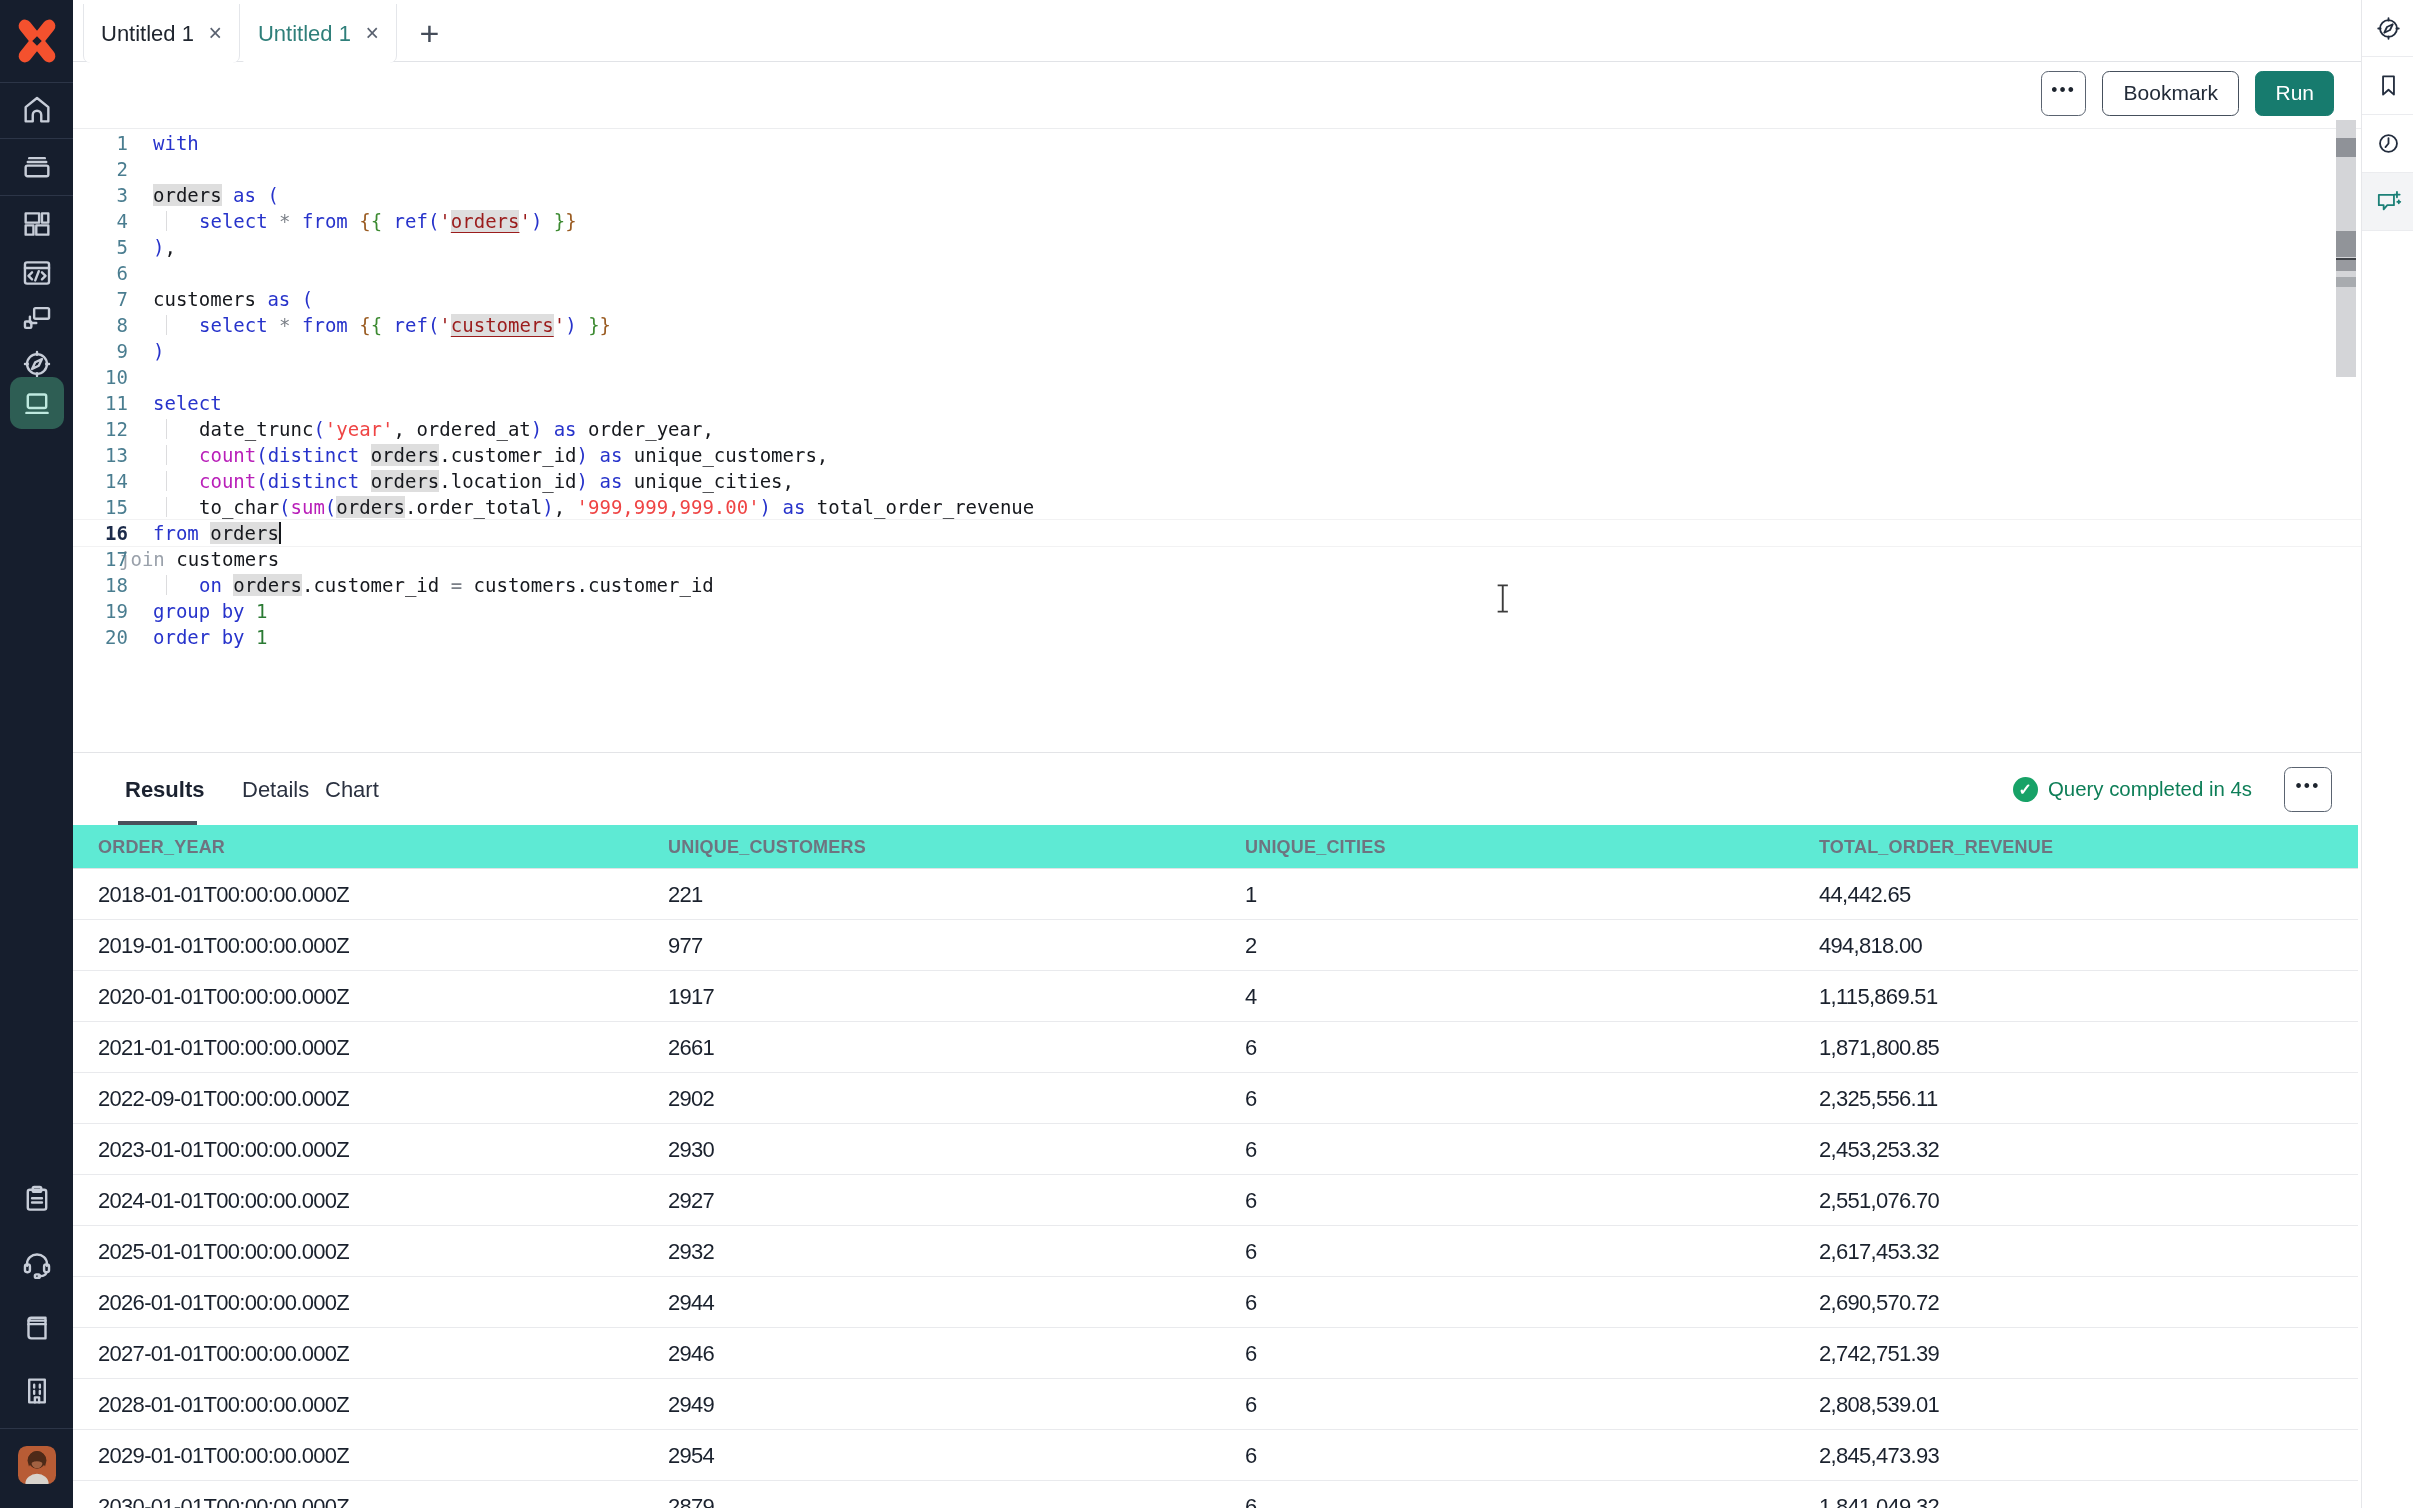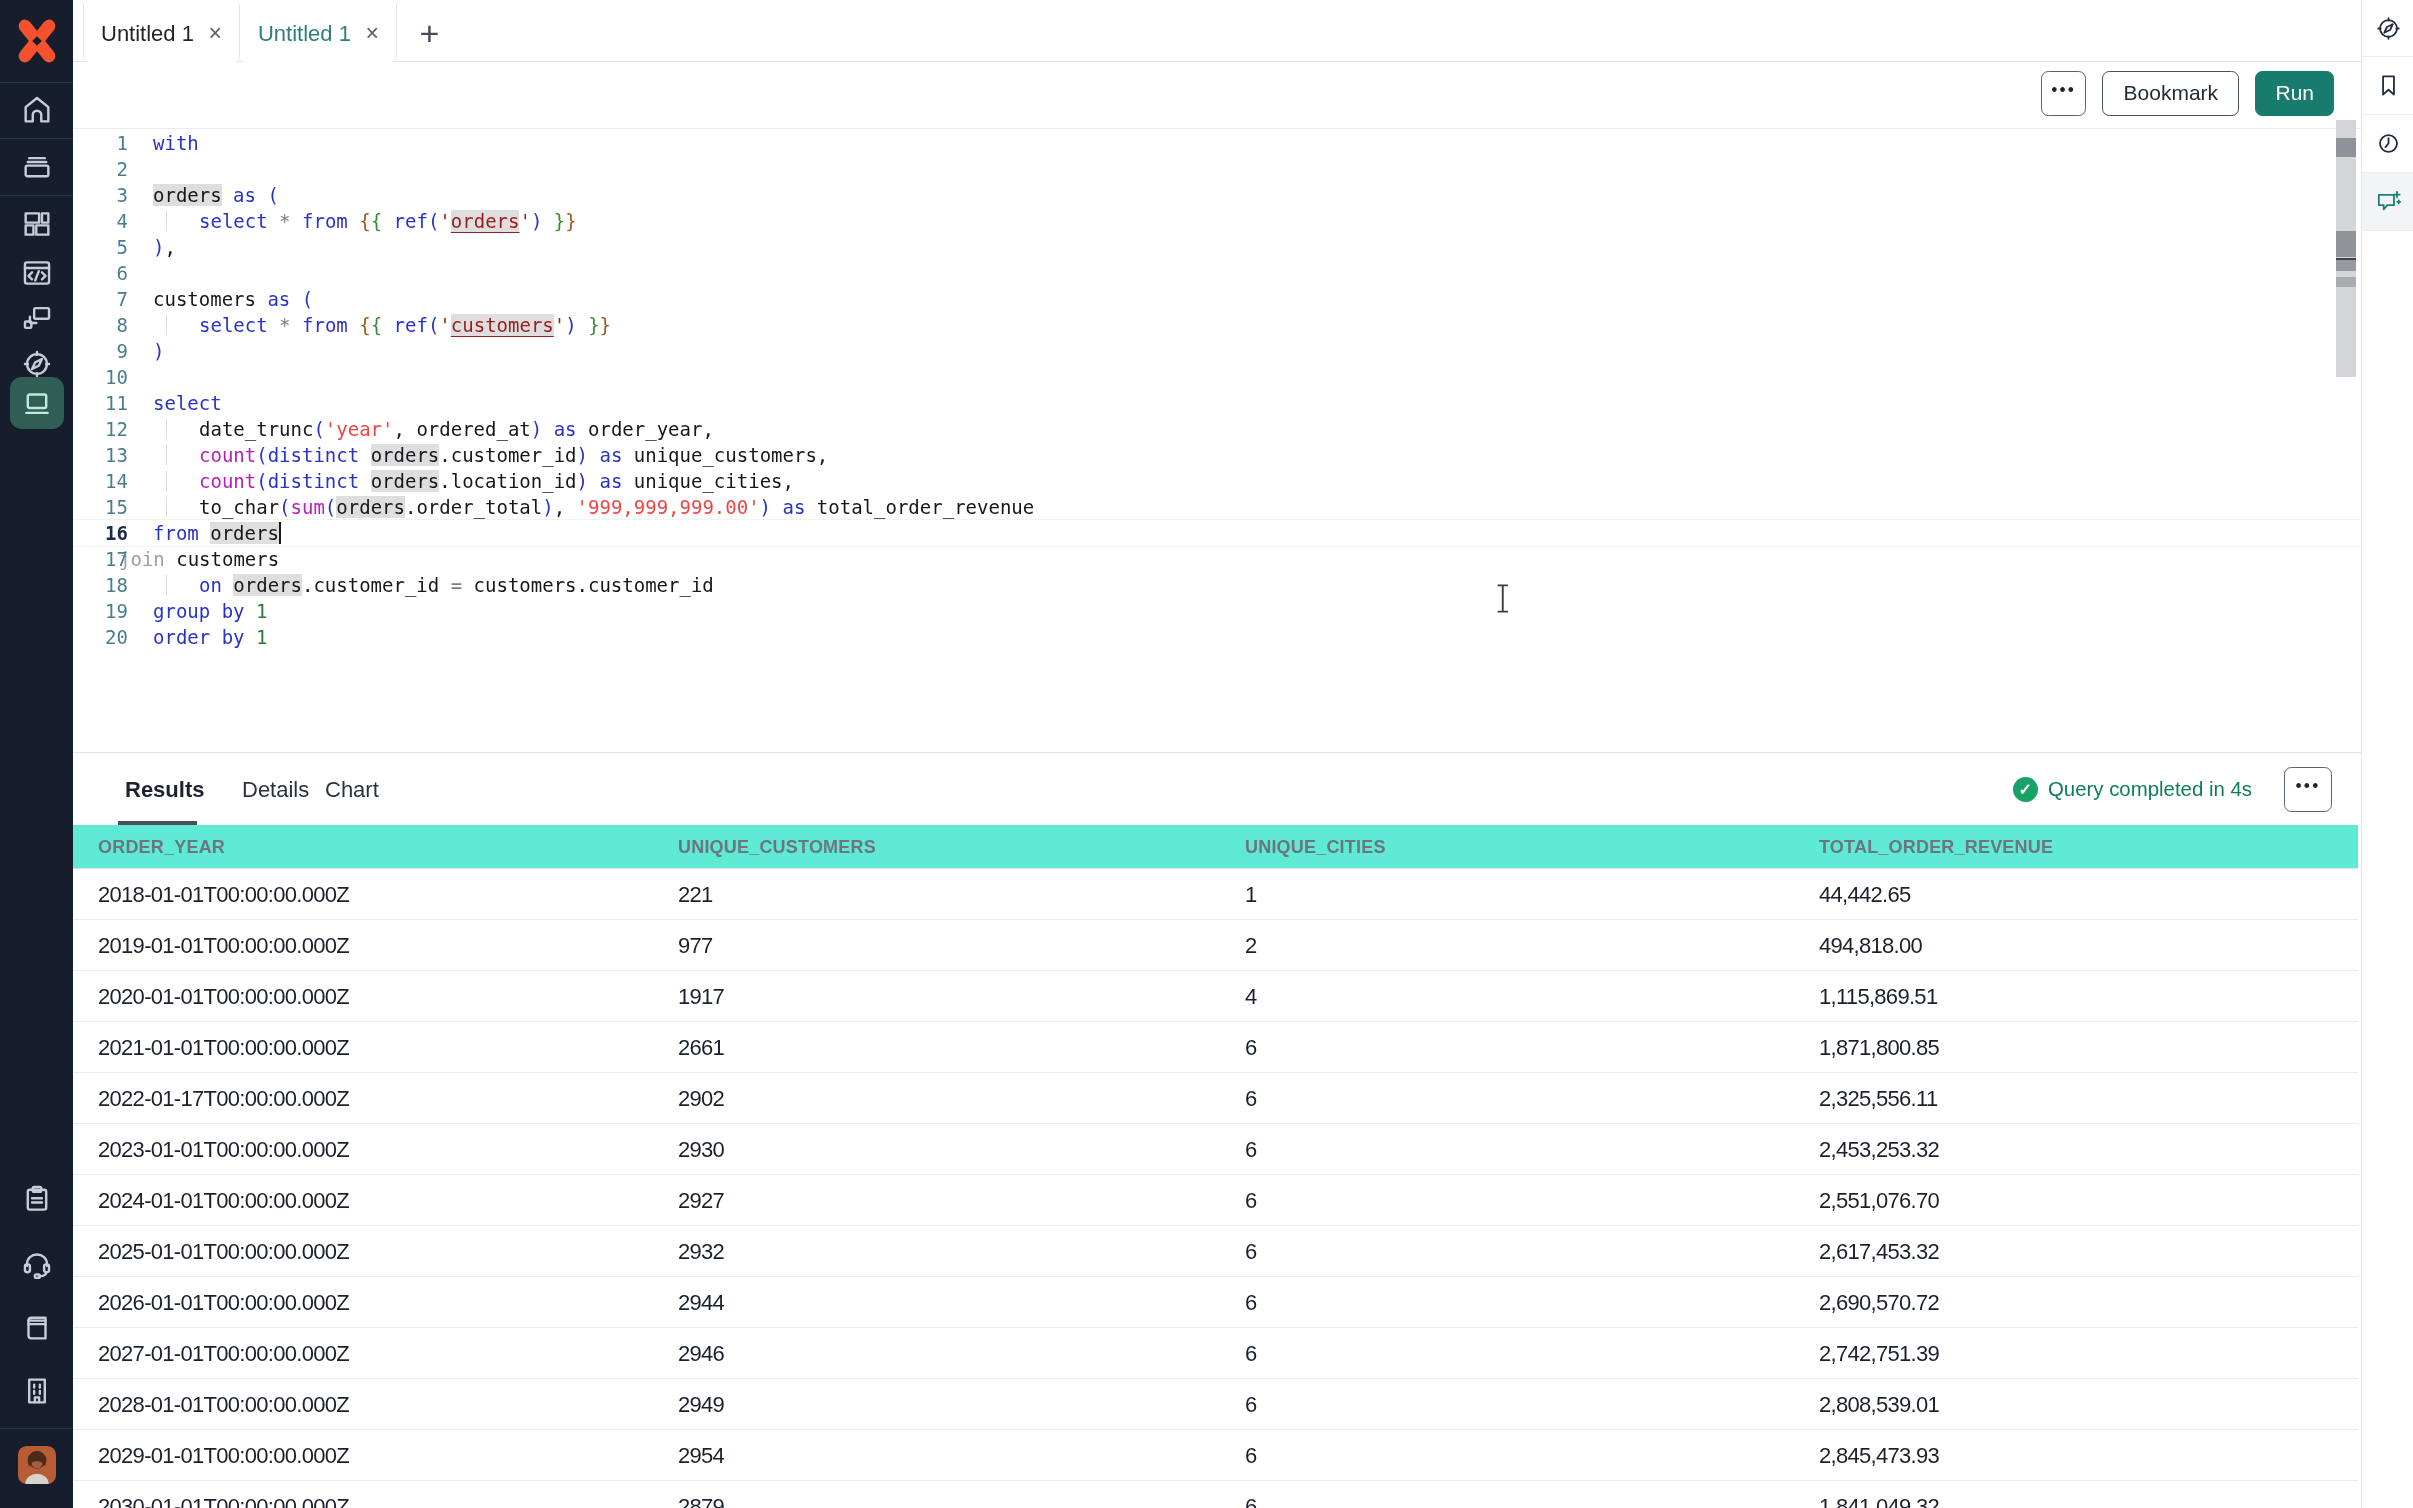--- a/index.html
+++ b/index.html
@@ -68,21 +68,21 @@
   .status-check { width:25px; height:25px; border-radius:50%; background:#17a267; color:#fff; display:flex; align-items:center; justify-content:center; font-size:16px; font-weight:bold; }
   .status-text { font-size:20.4px; color:#0d7e57; }
   .results-more { position:absolute; right:29px; top:14px; width:48px; height:45px; border:0.7px solid #5a6370; border-radius:7.3px; display:flex; align-items:center; justify-content:center; font-size:17.5px; letter-spacing:2.2px; color:#1d242e; padding-bottom:5.8px; cursor:pointer; }
 
   
   .table { position:absolute; left:73px; top:825px; width:2285px; height:684px; overflow:hidden; background:#fff; }
   .thead { position:relative; height:44px; background:#5eead4; border-bottom:0.7px solid #e0e2e5; }
   .thead span { position:absolute; top:0; line-height:44px; font-size:18px; font-weight:bold; color:#6e7480; letter-spacing:0.2px; }
   .trow { position:relative; height:51px; border-bottom:0.7px solid #e9eaed; cursor:default; }
   .trow span { position:absolute; top:0; line-height:51px; font-size:22px; color:#1a212d; letter-spacing:-0.7px; }
-  .c0 { left:25px; } .c1 { left:595px;margin-left:10px; } .c2 { left:1172px; } .c3 { left:1746px; }
+  .c0 { left:25px; } .c1 { left:595px; } .c2 { left:1172px; } .c3 { left:1746px; }
 
   
   .right-rail { position:absolute; left:2361px; top:0; width:52px; height:1508px; background:#fff; border-left:0.7px solid #e6e7ea; z-index:30; }
   .rr-cell { width:52px; display:flex; align-items:center; justify-content:center; border-bottom:0.7px solid #ebecef; cursor:pointer; }
   .rr-cell svg { width:29px; height:29px; fill:none; stroke:#222c3d; stroke-width:3; stroke-linecap:round; stroke-linejoin:round; }
   .rr-cell.magic { background:#f3f4f6; }
   .rr-cell.magic svg { stroke:#1b8077; }
 </style>
 </head>
 <body>
@@ -300,21 +300,21 @@
         <span class="c2">4</span>
         <span class="c3">1,115,869.51</span>
       </div>
       <div class="trow">
         <span class="c0">2021-01-01T00:00:00.000Z</span>
         <span class="c1">2661</span>
         <span class="c2">6</span>
         <span class="c3">1,871,800.85</span>
       </div>
       <div class="trow">
-        <span class="c0">2022-01-17T00:00:00.000Z</span>
+        <span class="c0">2022-09-01T00:00:00.000Z</span>
         <span class="c1">2902</span>
         <span class="c2">6</span>
         <span class="c3">2,325,556.11</span>
       </div>
       <div class="trow">
         <span class="c0">2023-01-01T00:00:00.000Z</span>
         <span class="c1">2930</span>
         <span class="c2">6</span>
         <span class="c3">2,453,253.32</span>
       </div>

